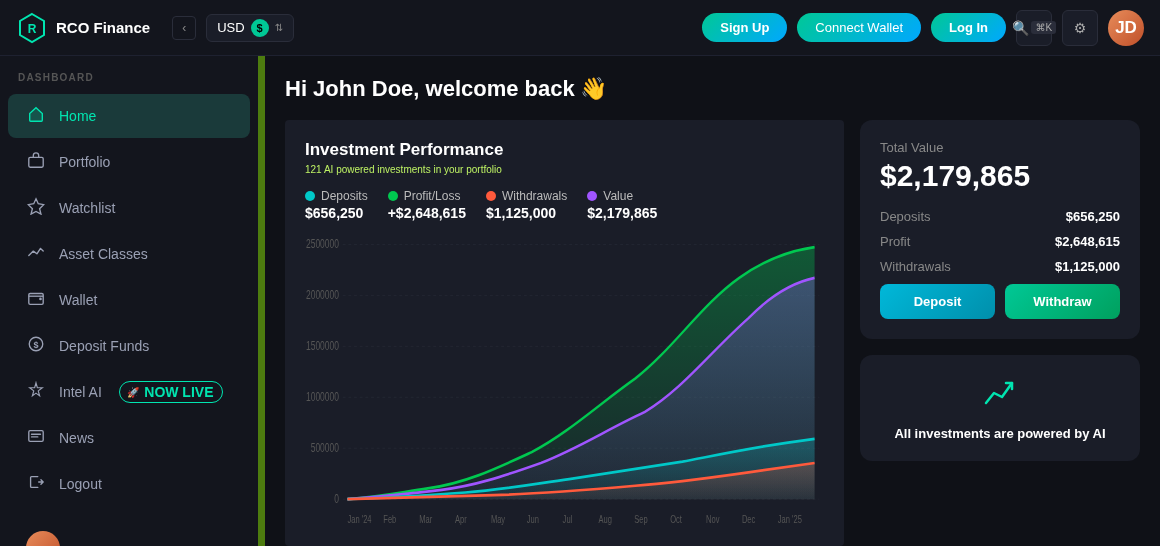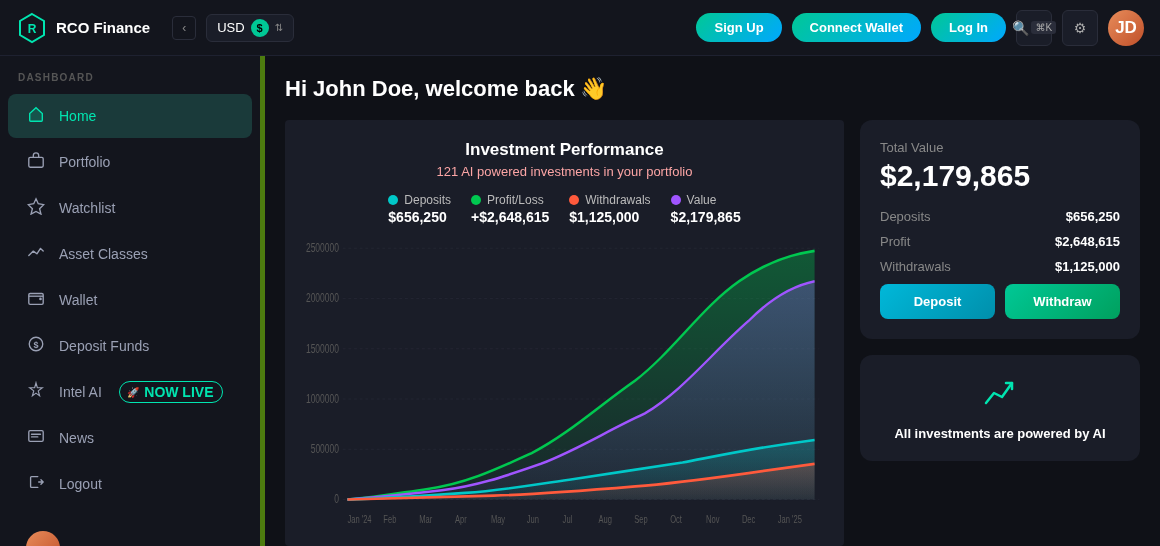--- a/index.html
+++ b/index.html
@@ -88,21 +88,21 @@
       font-weight: 600;
       cursor: pointer;
     }
     .btn-connect {
       background: linear-gradient(135deg, #00c896, #00a8ff);
       border: none;
       border-radius: 20px;
       padding: 7px 18px;
       color: #fff;
       font-size: 13px;
-      font-weight: 700;
+      font-weight: 400;
       cursor: pointer;
     }
     .btn-login {
       background: linear-gradient(135deg, #00c896, #00a8ff);
       border: none;
       border-radius: 20px;
       padding: 7px 18px;
       color: #fff;
       font-size: 13px;
       font-weight: 600;
@@ -148,21 +148,21 @@
     .main-layout {
       display: flex;
       flex: 1;
       overflow: hidden;
     }
 
     
     .sidebar {
       width: 265px;
       background: #13151d;
-      border-right: 5px solid #4d7c0f;
+      border-right: 7px solid #4d7c0f;
       flex-shrink: 0;
       padding: 16px 0;
       display: flex;
       flex-direction: column;
       overflow-y: auto;
     }
     .sidebar-section-label {
       font-size: 10px;
       font-weight: 700;
       color: #555;
@@ -250,31 +250,30 @@
       flex: 1;
     }
 
     
     .chart-card {
       background: #1a1d28;
       border-radius: 4px;
       padding: 20px;
       display: flex;
       flex-direction: column;
-      align-items: center;
     }
     .chart-title {
       font-size: 17px;
       font-weight: 700;
       color: #fff;
       margin-bottom: 4px;
     }
     .chart-subtitle {
-      font-size: 13px;
-      color: #fca5a5;
+      font-size: 10px;
+      color: #bef264;
       margin-bottom: 14px;
     }
     .legend-row {
       display: flex;
       gap: 20px;
       margin-bottom: 10px;
       align-items: center;
       flex-wrap: wrap;
     }
     .legend-item {

